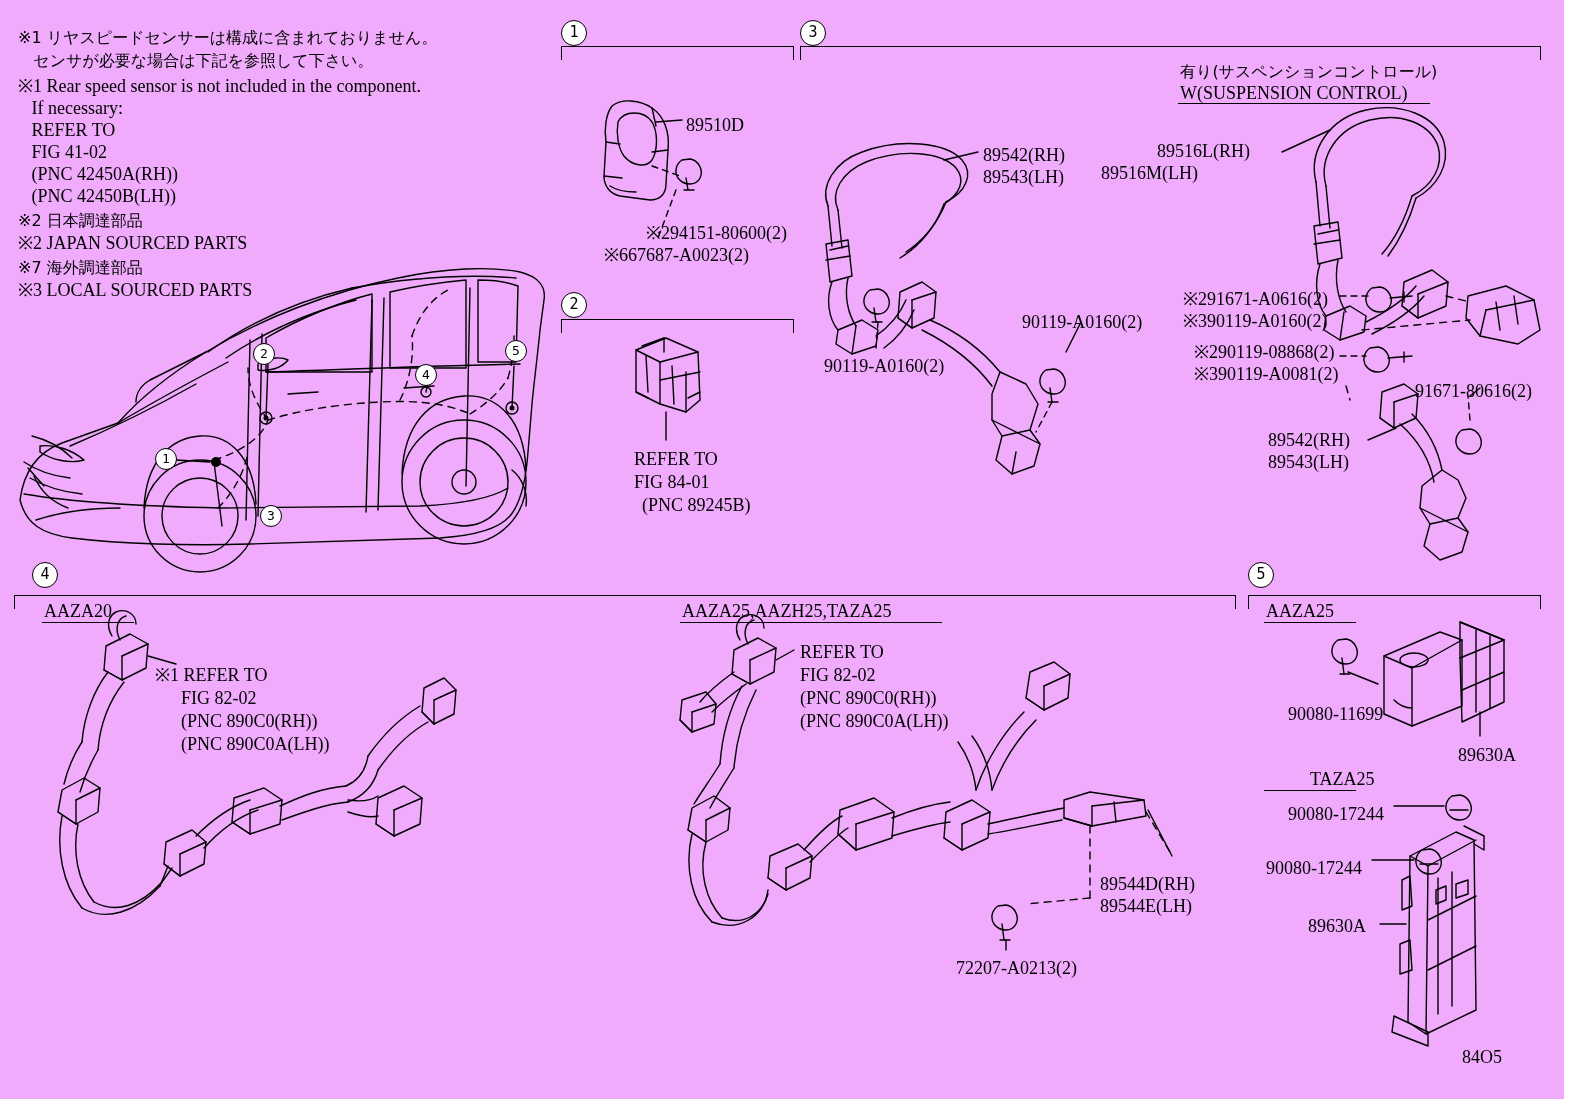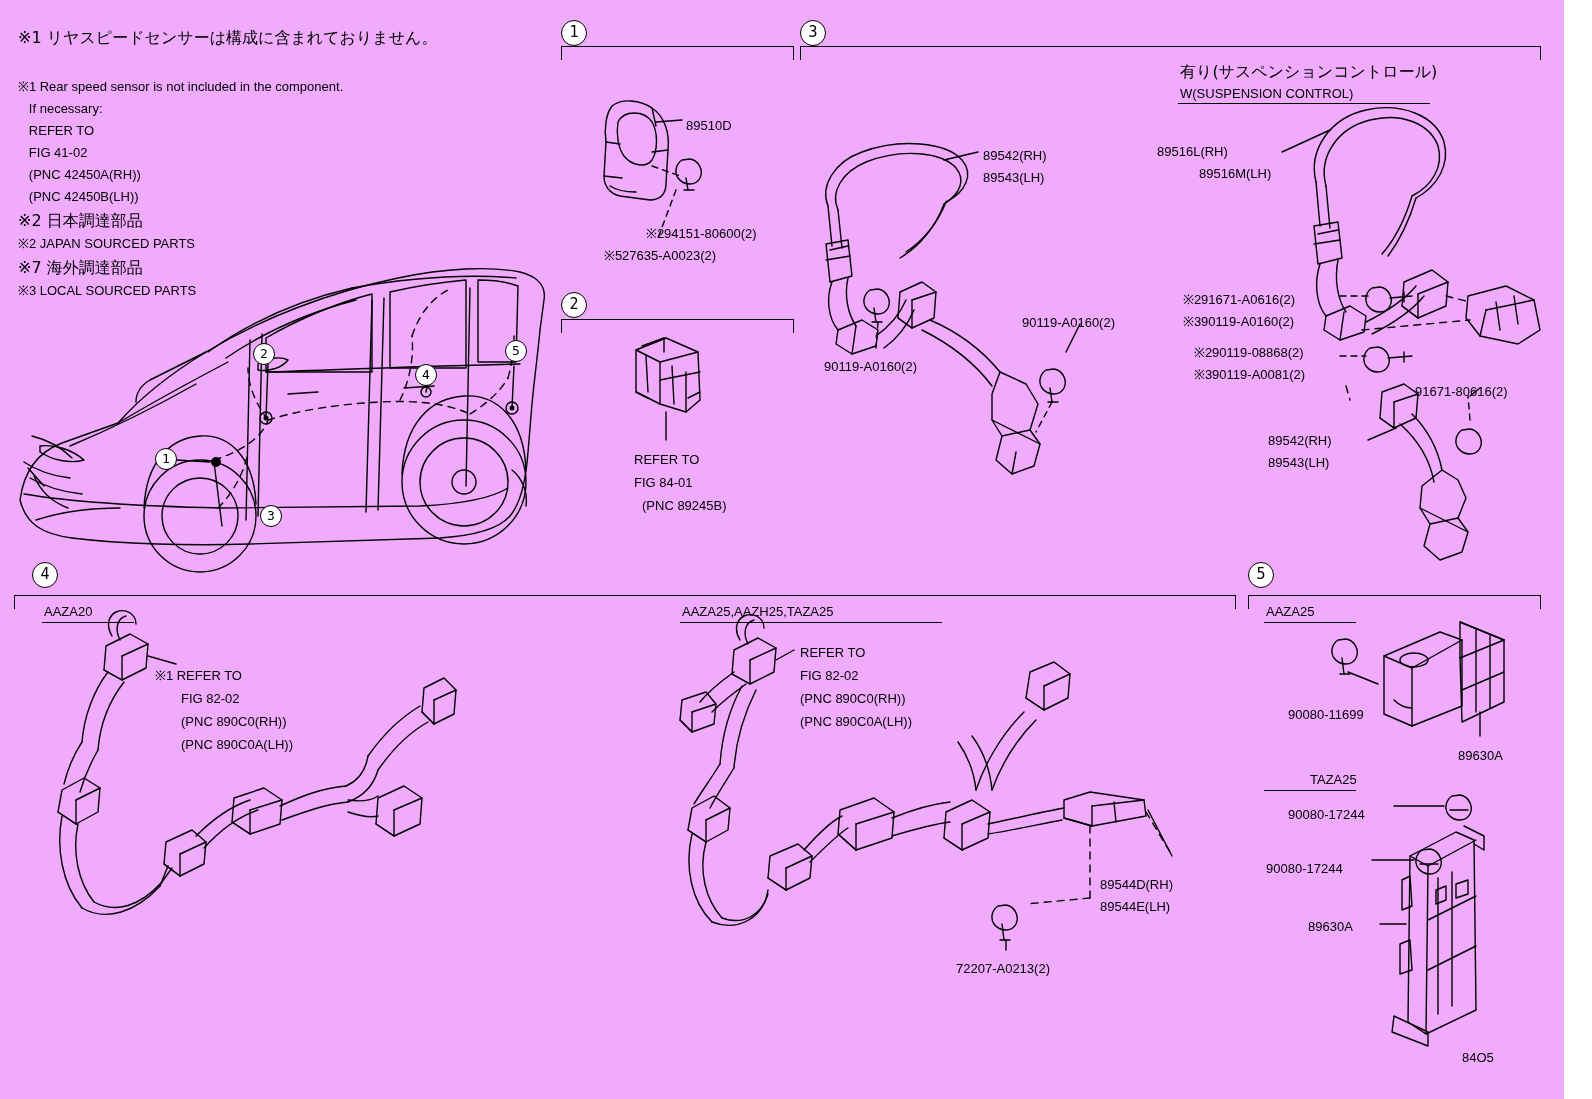--- a/index.html
+++ b/index.html
@@ -12,22 +12,22 @@
     width: 1564px;
     height: 1099px;
     background: #f0abfc;
     font-family: "DejaVu Sans Mono", monospace;
     color: #000000;
     overflow: hidden;
   }
   .txt {
     position: absolute;
     white-space: pre;
-    font-family: Liberation Sans, sans-serif;
-    font-size: 13px;
+    font-family: Liberation Serif, serif;
+    font-size: 18px;
     line-height: 23px;
     color: #000;
   }
   .jp {
     font-family: "DejaVu Sans", sans-serif;
     font-size: 16px;
     line-height: 23px;
   }
   .circ {
     position: absolute;
@@ -73,20 +73,21 @@
     height: 1099px;
     pointer-events: none;
   }
 </style>
 </head>
 <body>
 
 <div id="page">
 
   <div class="txt jp" style="left:18px; top:26px;">※1 リヤスピードセンサーは構成に含まれておりません。</div>
+  <div class="txt jp" style="left:18px; top:49px;">   センサが必要な場合は下記を参照して下さい。</div>
   <div class="txt" style="left:18px; top:75px;">※1 Rear speed sensor is not included in the component.</div>
   <div class="txt" style="left:18px; top:97px;">   If necessary:</div>
   <div class="txt" style="left:18px; top:119px;">   REFER TO</div>
   <div class="txt" style="left:18px; top:141px;">   FIG 41-02</div>
   <div class="txt" style="left:18px; top:163px;">   (PNC 42450A(RH))</div>
   <div class="txt" style="left:18px; top:185px;text-align:center;">   (PNC 42450B(LH))</div>
   <div class="txt jp" style="left:18px; top:209px;">※2 日本調達部品</div>
   <div class="txt" style="left:18px; top:232px;">※2 JAPAN SOURCED PARTS</div>
   <div class="txt jp" style="left:18px; top:256px;">※7 海外調達部品</div>
   <div class="txt" style="left:18px; top:279px;">※3 LOCAL SOURCED PARTS</div>
@@ -127,33 +128,33 @@
 
   <div class="txt" style="left:1266px; top:768px;margin-left:44px;">TAZA25</div>
   <div class="hline" style="left:1264px; top:790px; width:92px;"></div>
 
   <div class="txt jp" style="left:1180px; top:60px;">有り(サスペンションコントロール)</div>
   <div class="txt" style="left:1180px; top:82px;">W(SUSPENSION CONTROL)</div>
   <div class="hline" style="left:1178px; top:103px; width:252px;"></div>
 
   <div class="txt" style="left:686px; top:114px;">89510D</div>
   <div class="txt" style="left:610px; top:222px;margin-left:36px;">※294151-80600(2)</div>
-  <div class="txt" style="left:604px; top:244px;">※527635-A0023(2)</div>
+  <div class="txt" style="left:604px; top:244px;">※667687-A0023(2)</div>
 
   <div class="txt" style="left:634px; top:448px;">REFER TO</div>
   <div class="txt" style="left:634px; top:471px;text-align:right;">FIG 84-01</div>
   <div class="txt" style="left:634px; top:494px;margin-left:8px;">(PNC 89245B)</div>
 
   <div class="txt" style="left:983px; top:144px;">89542(RH)</div>
   <div class="txt" style="left:983px; top:166px;">89543(LH)</div>
   <div class="txt" style="left:824px; top:355px;">90119-A0160(2)</div>
   <div class="txt" style="left:1022px; top:311px;">90119-A0160(2)</div>
 
   <div class="txt" style="left:1157px; top:140px;">89516L(RH)</div>
-  <div class="txt" style="left:1199px; top:162px;">89516M(LH)</div>
+  <div class="txt" style="left:1101px; top:162px;">89516M(LH)</div>
   <div class="txt" style="left:1183px; top:288px;">※291671-A0616(2)</div>
   <div class="txt" style="left:1183px; top:310px;">※390119-A0160(2)</div>
   <div class="txt" style="left:1194px; top:341px;">※290119-08868(2)</div>
   <div class="txt" style="left:1194px; top:363px;">※390119-A0081(2)</div>
   <div class="txt" style="left:1415px; top:380px;">91671-80616(2)</div>
   <div class="txt" style="left:1268px; top:429px;">89542(RH)</div>
   <div class="txt" style="left:1268px; top:451px;">89543(LH)</div>
 
   <div class="txt" style="left:155px; top:664px;">※1 REFER TO</div>
   <div class="txt" style="left:181px; top:687px;">FIG 82-02</div>

